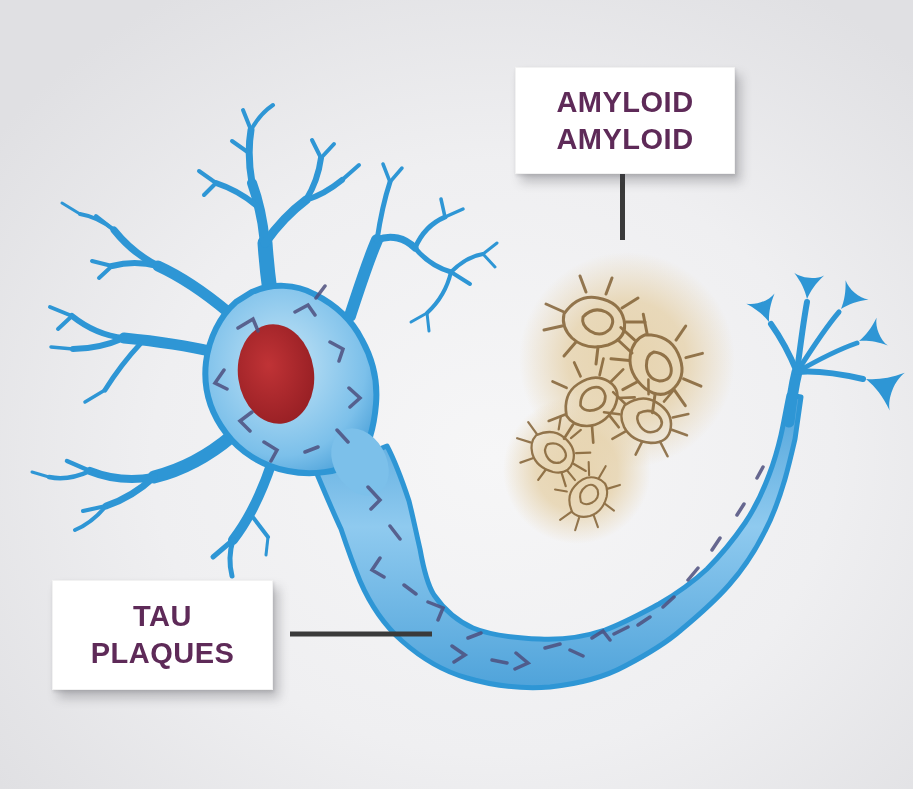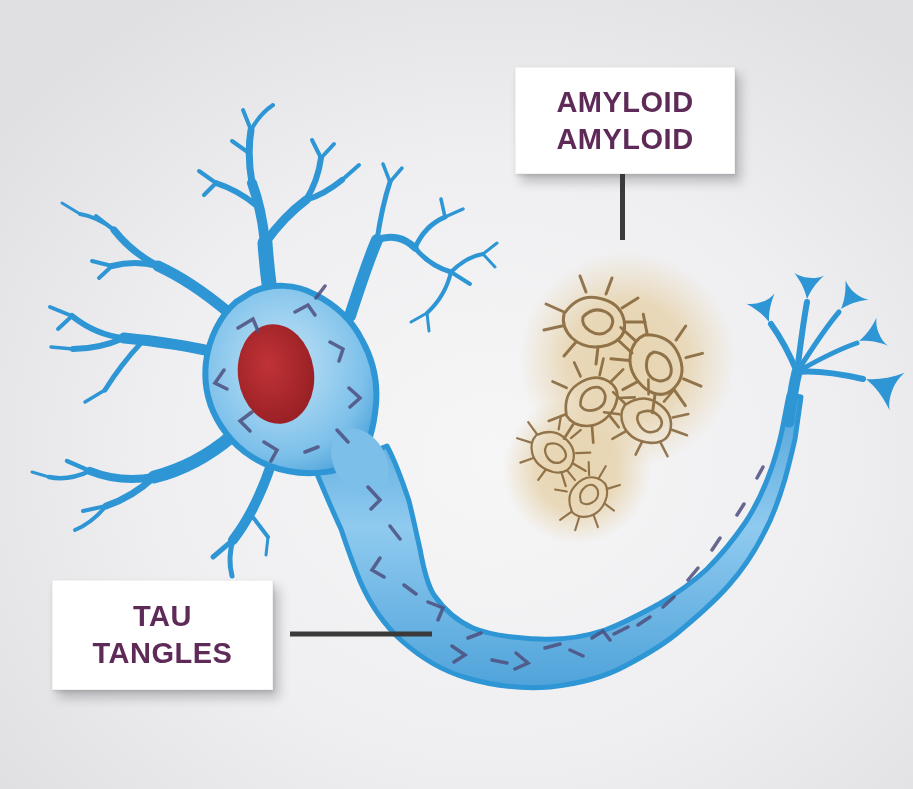--- a/index.html
+++ b/index.html
@@ -264,16 +264,16 @@
       <line class="connector" x1="290" y1="634" x2="432" y2="634"></line>
     </g>
   </svg>
 
   <div class="label-box label-amyloid">
     <div>AMYLOID</div>
     <div>AMYLOID</div>
   </div>
   <div class="label-box label-tau">
     <div>TAU</div>
-    <div>TANGLES</div>
+    <div>PLAQUES</div>
   </div>
 
 </div>
 
 </body></html>

